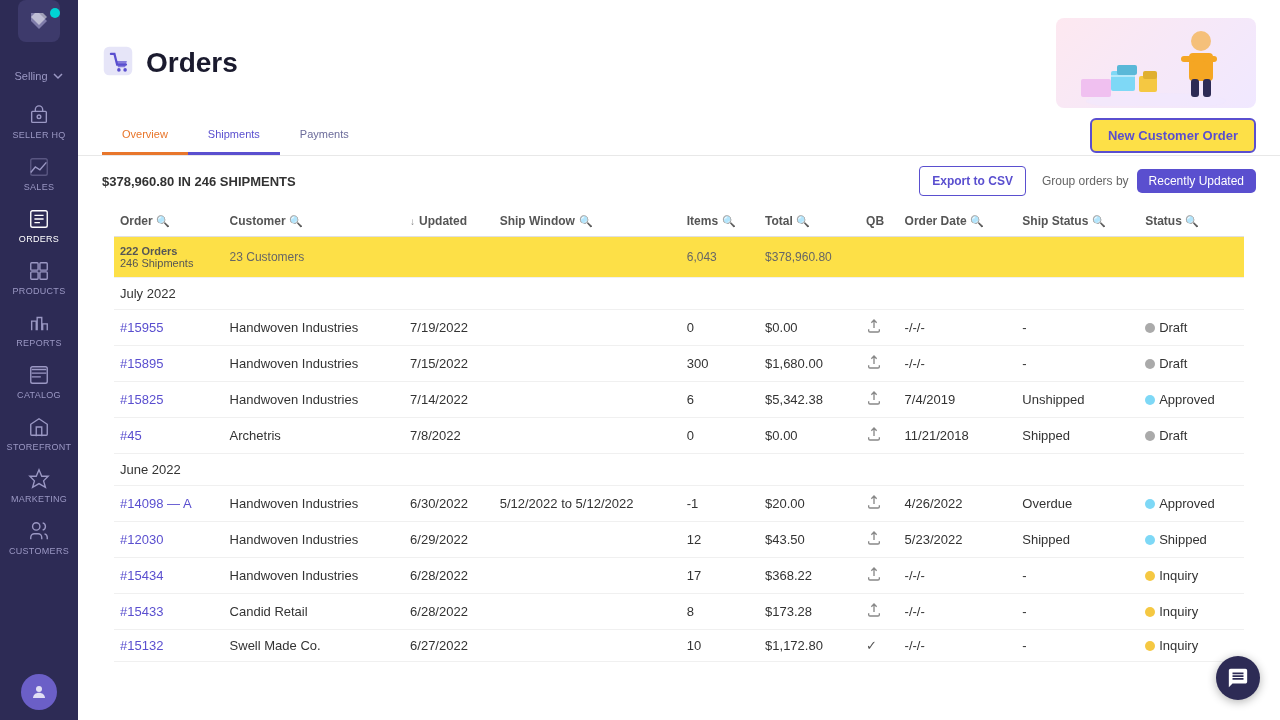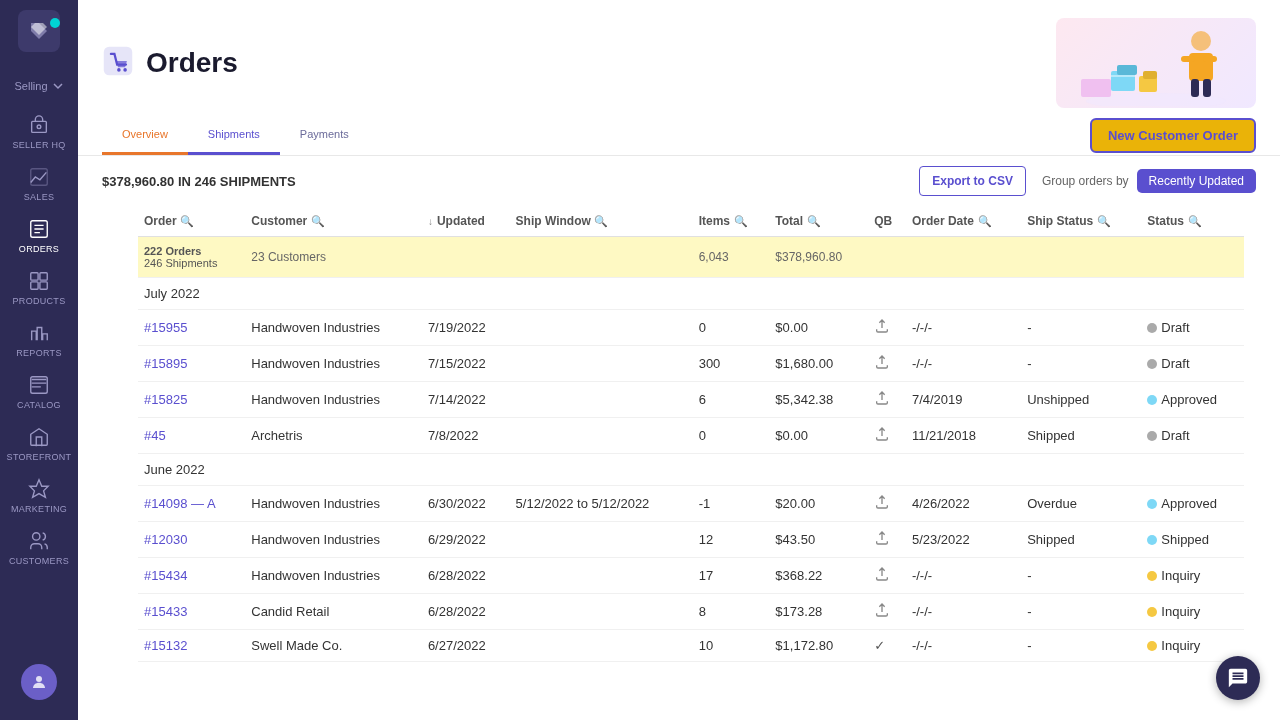--- a/index.html
+++ b/index.html
@@ -5,21 +5,21 @@
     * { box-sizing: border-box; margin: 0; padding: 0; }
     body { font-family: -apple-system, BlinkMacSystemFont, 'Segoe UI', sans-serif; background: #fff; display: flex; height: 720px; overflow: hidden; }
 
     
     .sidebar {
       width: 78px;
       background: #2d2b55;
       display: flex;
       flex-direction: column;
       align-items: center;
-      padding: 10px 0;
+      padding: 0 0;
       flex-shrink: 0;
       height: 720px;
       overflow: hidden;
     }
     .sidebar-logo {
       width: 42px; height: 42px;
       background: #3d3a6b;
       border-radius: 8px;
       display: flex; align-items: center; justify-content: center;
       margin-bottom: 18px;
@@ -78,21 +78,21 @@
     }
     .tabs-left { display: flex; gap: 0; }
     .tab {
       padding: 12px 20px; font-size: 11px; font-weight: 500;
       cursor: pointer; border-bottom: 3px solid transparent;
       color: #6b6b9a;
     }
     .tab.active-orange { color: #e8762b; border-bottom-color: #e8762b; }
     .tab.active-purple { color: #5a4fcf; border-bottom-color: #5a4fcf; }
     .new-order-btn {
-      background: #eab308; border: 2px solid #5a4fcf; color: #5a4fcf;
+      background: #fde047; border: 2px solid #5a4fcf; color: #5a4fcf;
       padding: 8px 16px; border-radius: 6px; font-size: 13px; font-weight: 600;
       cursor: pointer; white-space: nowrap;
     }
 
     
     .toolbar {
       display: flex; align-items: center; justify-content: space-between;
       padding: 10px 24px;
       background: #fff;
     }
@@ -104,32 +104,32 @@
       cursor: pointer;
     }
     .group-label { font-size: 12px; color: #666; margin-left: 8px; }
     .group-dropdown {
       background: #5a4fcf; color: #fff;
       padding: 5px 12px; border-radius: 5px; font-size: 12px; font-weight: 500;
       cursor: pointer; border: none;
     }
 
     
-    .table-container { flex: 1; overflow-y: auto; padding: 0 36px; margin-left: 24px; }
+    .table-container { flex: 1; overflow-y: auto; padding: 0 36px; }
     table { width: 100%; border-collapse: collapse; font-size: 13px; }
     thead tr th {
       padding: 8px 6px; font-size: 12px; font-weight: 600; color: #555;
       text-align: left; border-bottom: 1px solid #e0e0e0; white-space: nowrap;
       position: sticky; top: 0; background: #fff; z-index: 10;
     }
     .th-inner { display: flex; align-items: center; gap: 4px; }
     .search-icon-sm { color: #aaa; font-size: 11px; cursor: pointer; }
     tbody tr { border-bottom: 1px solid #f0f0f0; }
     tbody tr td { padding: 8px 6px; color: #333; }
-    .summary-row td { font-size: 12px; color: #666; background: #fef9c3; }
+    .summary-row td { font-size: 12px; color: #666; background: #fde047; }
     .order-link { color: #5a4fcf; text-decoration: none; font-weight: 500; }
     .status-dot { width: 10px; height: 10px; border-radius: 50%; display: inline-block; margin-right: 4px; }
     .status-cell { display: flex; align-items: center; }
     .upload-icon { color: #888; font-size: 14px; cursor: pointer; }
     .check-icon { color: #555; }
     .sort-icon { color: #888; font-size: 10px; }
 
     
     .chat-bubble {
       position: fixed; bottom: 20px; right: 20px;

